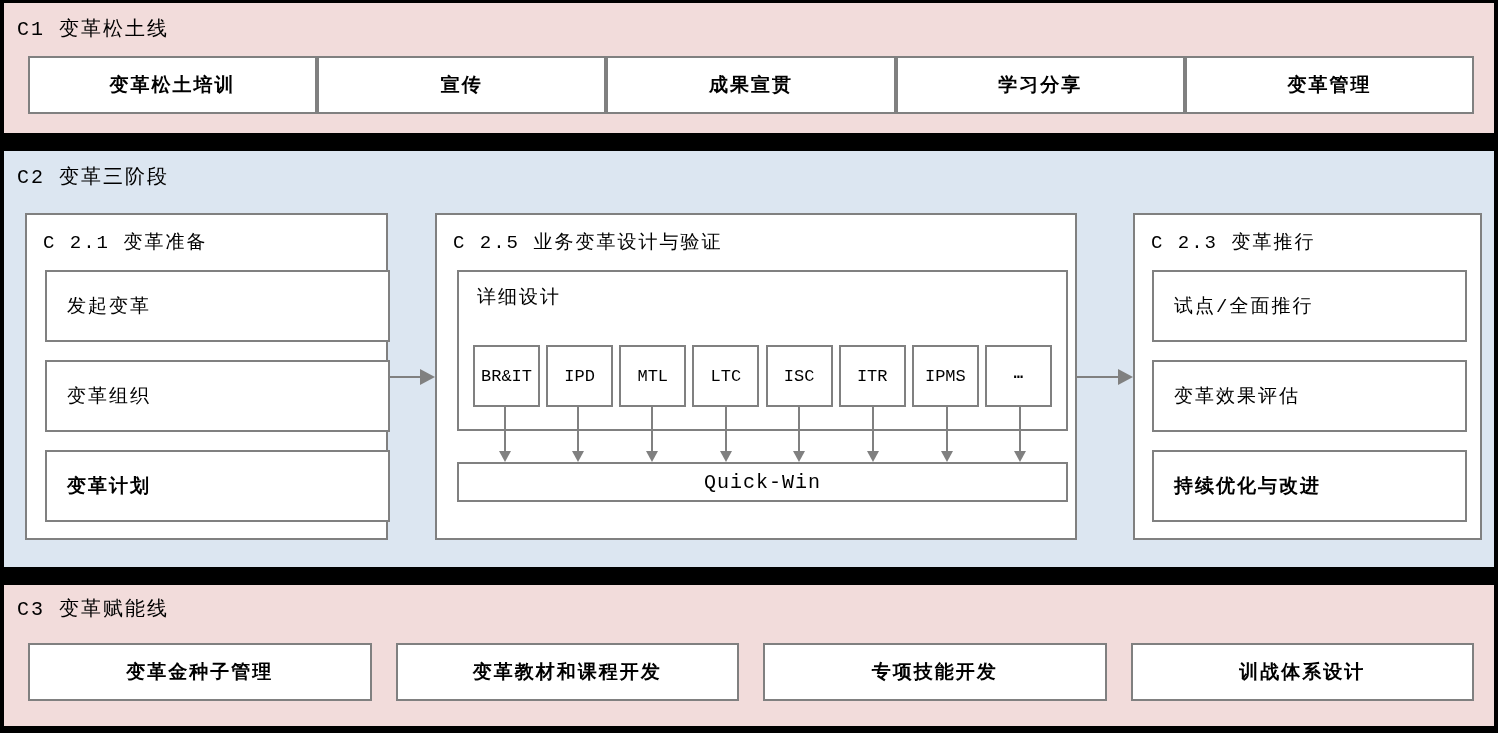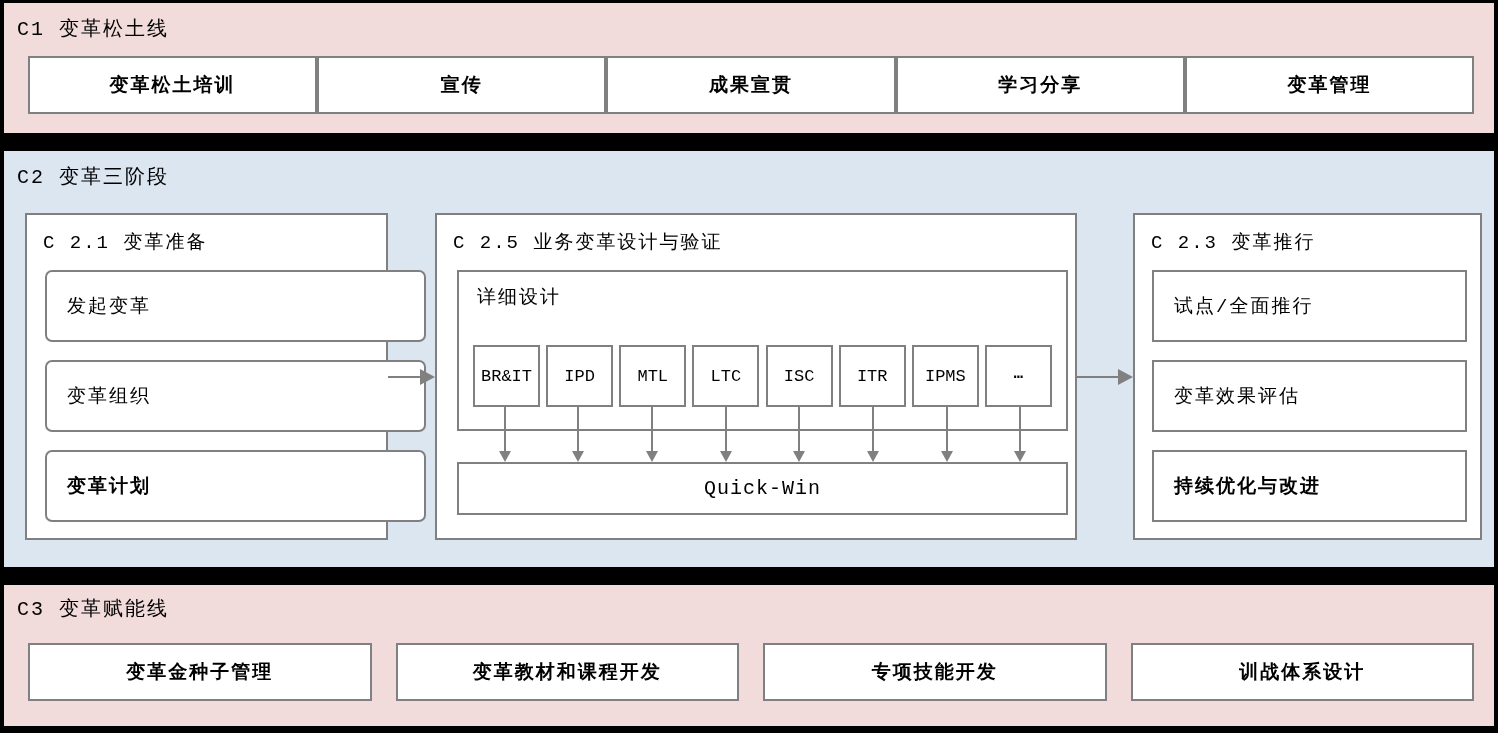--- a/index.html
+++ b/index.html
@@ -44,21 +44,21 @@
   .stage-title {
     position: absolute; left: 16px; top: 14px;
     font-size: 19px; letter-spacing: 2px; white-space: nowrap;
   }
   .item {
     position: absolute; height: 72px;
     background: #FFFFFF; border: 2px solid #808080;
     display: flex; align-items: center; padding-left: 20px;
     font-size: 19px; letter-spacing: 2px; white-space: nowrap;
   }
-  .stage-s21 .item { left: 18px; width: 381px; border-radius: 7px; }
+  .stage-s21 .item { left: 18px; width: 345px; }
   .stage-s23 .item { left: 17px; width: 315px; }
   .item.r1 { top: 55px; }
   .item.r2 { top: 145px; }
   .item.r3 { top: 235px; font-weight: bold; }
 
   .design-box {
     position: absolute; left: 20px; top: 55px; width: 611px; height: 161px;
     background: #FFFFFF; border: 2px solid #808080;
   }
   .design-title {
@@ -82,21 +82,21 @@
   }
   .arrow-cell { width: 67px; display: flex; justify-content: center; }
   .varrow { display: flex; flex-direction: column; align-items: center; }
   .varrow .vline { width: 2px; height: 44px; background: #808080; }
   .varrow .vhead {
     width: 0; height: 0;
     border-left: 6px solid transparent; border-right: 6px solid transparent;
     border-top: 11px solid #808080;
   }
   .quickwin {
-    position: absolute; left: 20px; top: 247px; width: 611px; height: 53px;
+    position: absolute; left: 20px; top: 247px; width: 611px; height: 40px;
     background: #FFFFFF; border: 2px solid #808080;
     display: flex; align-items: center; justify-content: center;
     font-size: 20px; letter-spacing: 1px;
   }
 
   .harrow { position: absolute; top: 218px; height: 16px; display: flex; align-items: center; }
   .harrow-1 { left: 384px; width: 47px; }
   .harrow-2 { left: 1073px; width: 56px; }
   .harrow .hline { flex: 1; height: 2px; background: #808080; }
   .harrow .hhead {

